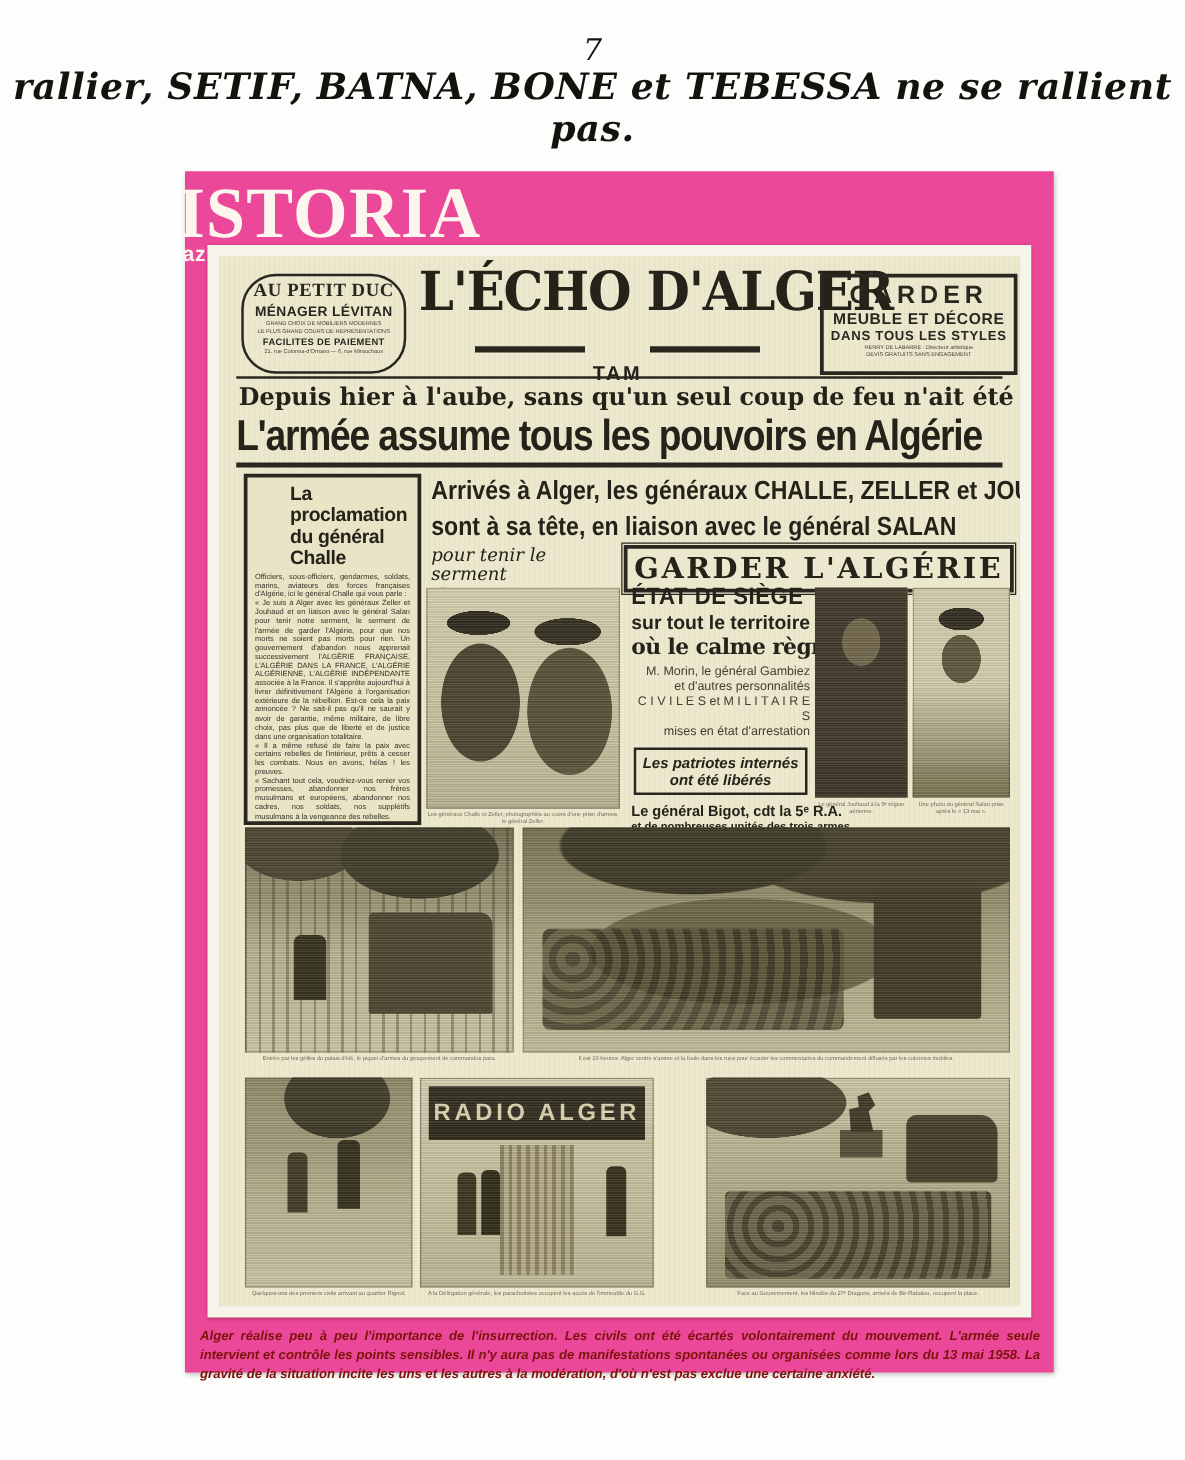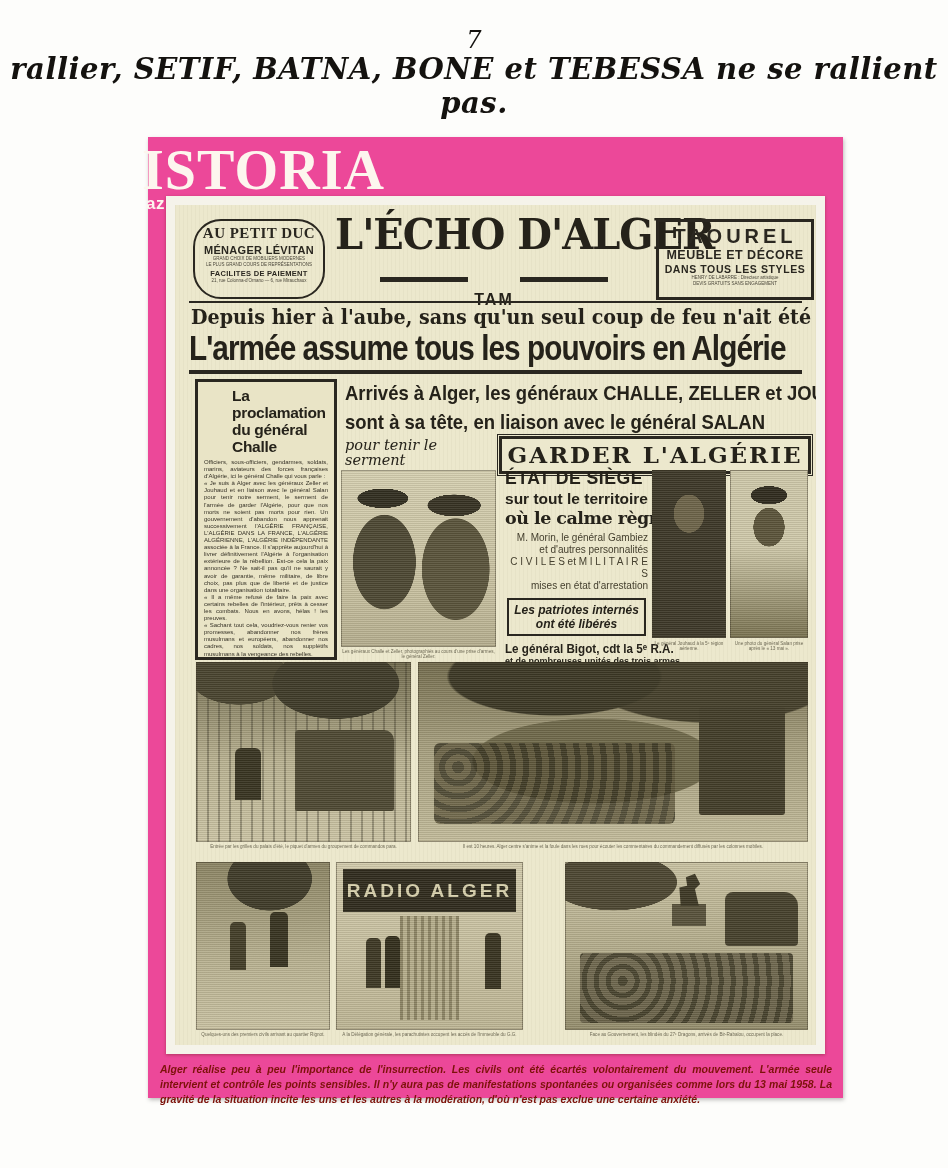--- a/index.html
+++ b/index.html
@@ -182,21 +182,21 @@
         <div class="mast">
           <div class="mast-title">L'ÉCHO D'ALGER</div>
           <div class="tam-row">
             <span class="tam-bar"></span>
             <span class="tam-label">TAM</span>
             <span class="tam-bar"></span>
           </div>
         </div>
 
         <div class="adbox ad-right">
-          <div class="l1">TAOUREL</div>
+          <div class="l1">GARDER</div>
           <div class="l2">MEUBLE ET DÉCORE</div>
           <div class="l3">DANS TOUS LES STYLES</div>
           <div class="tiny">HENRY DE LABARRE : Directeur artistique
 DEVIS GRATUITS    SANS ENGAGEMENT</div>
         </div>
 
         <div class="rule rule1"></div>
         <div class="kicker">Depuis hier à l'aube, sans qu'un seul coup de feu n'ait été tiré</div>
         <div class="headline">L'armée assume tous les pouvoirs en Algérie</div>
         <div class="rule rule2"></div>

